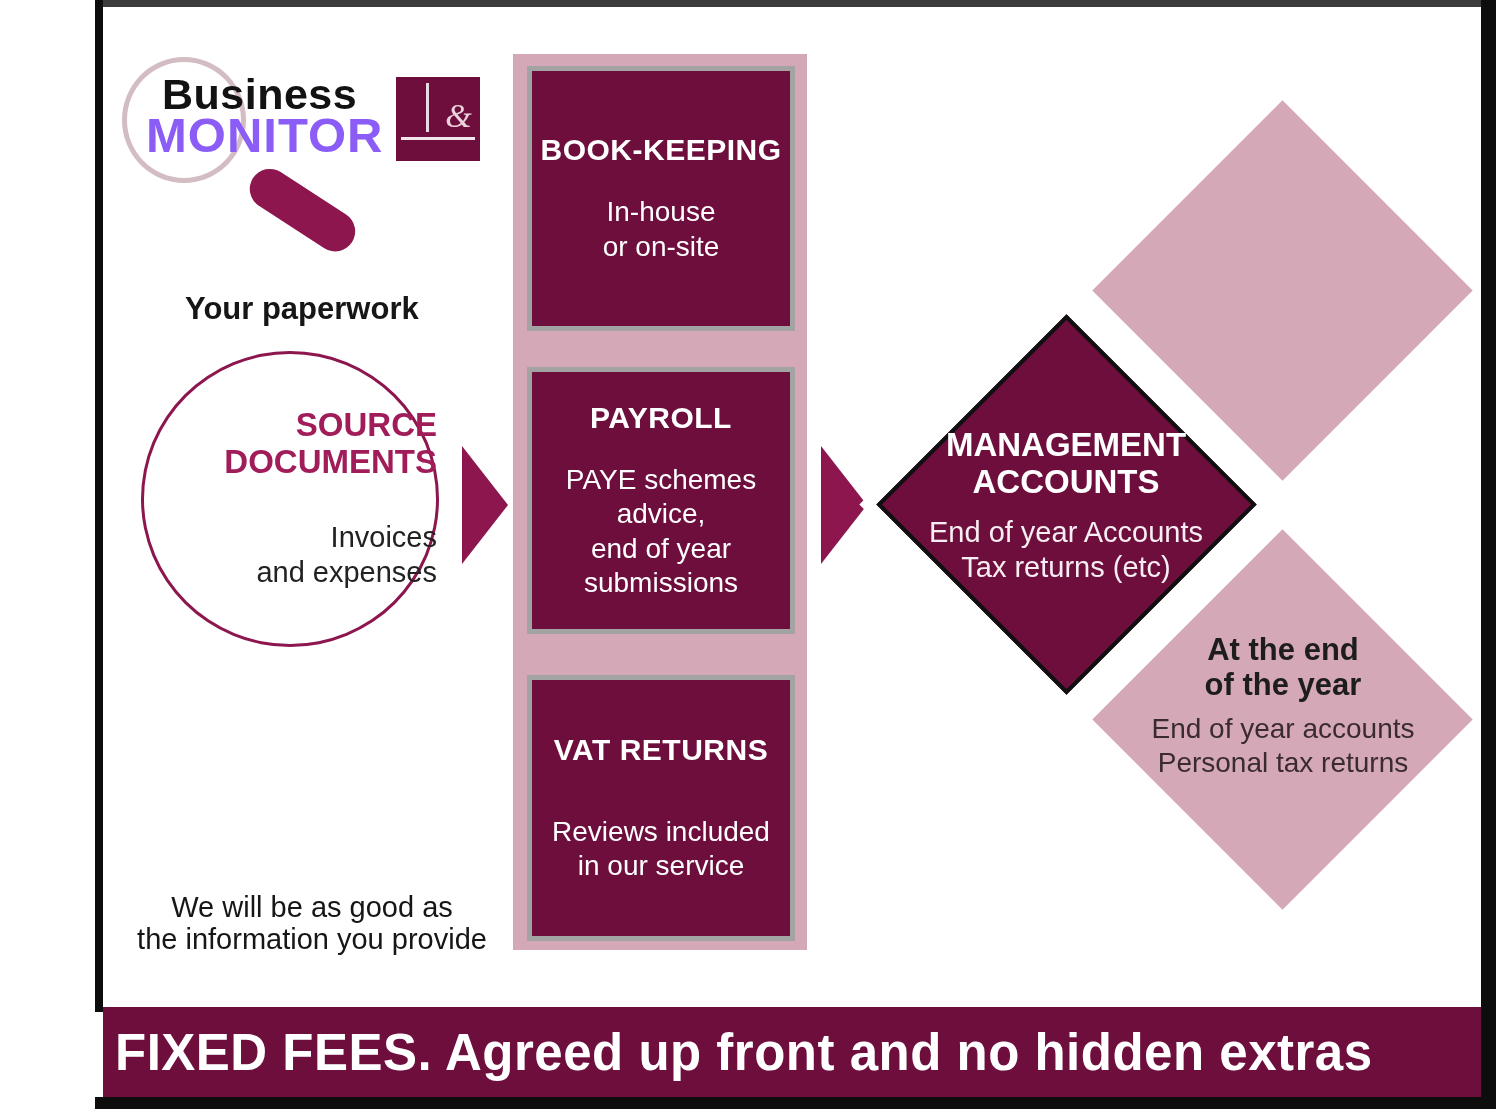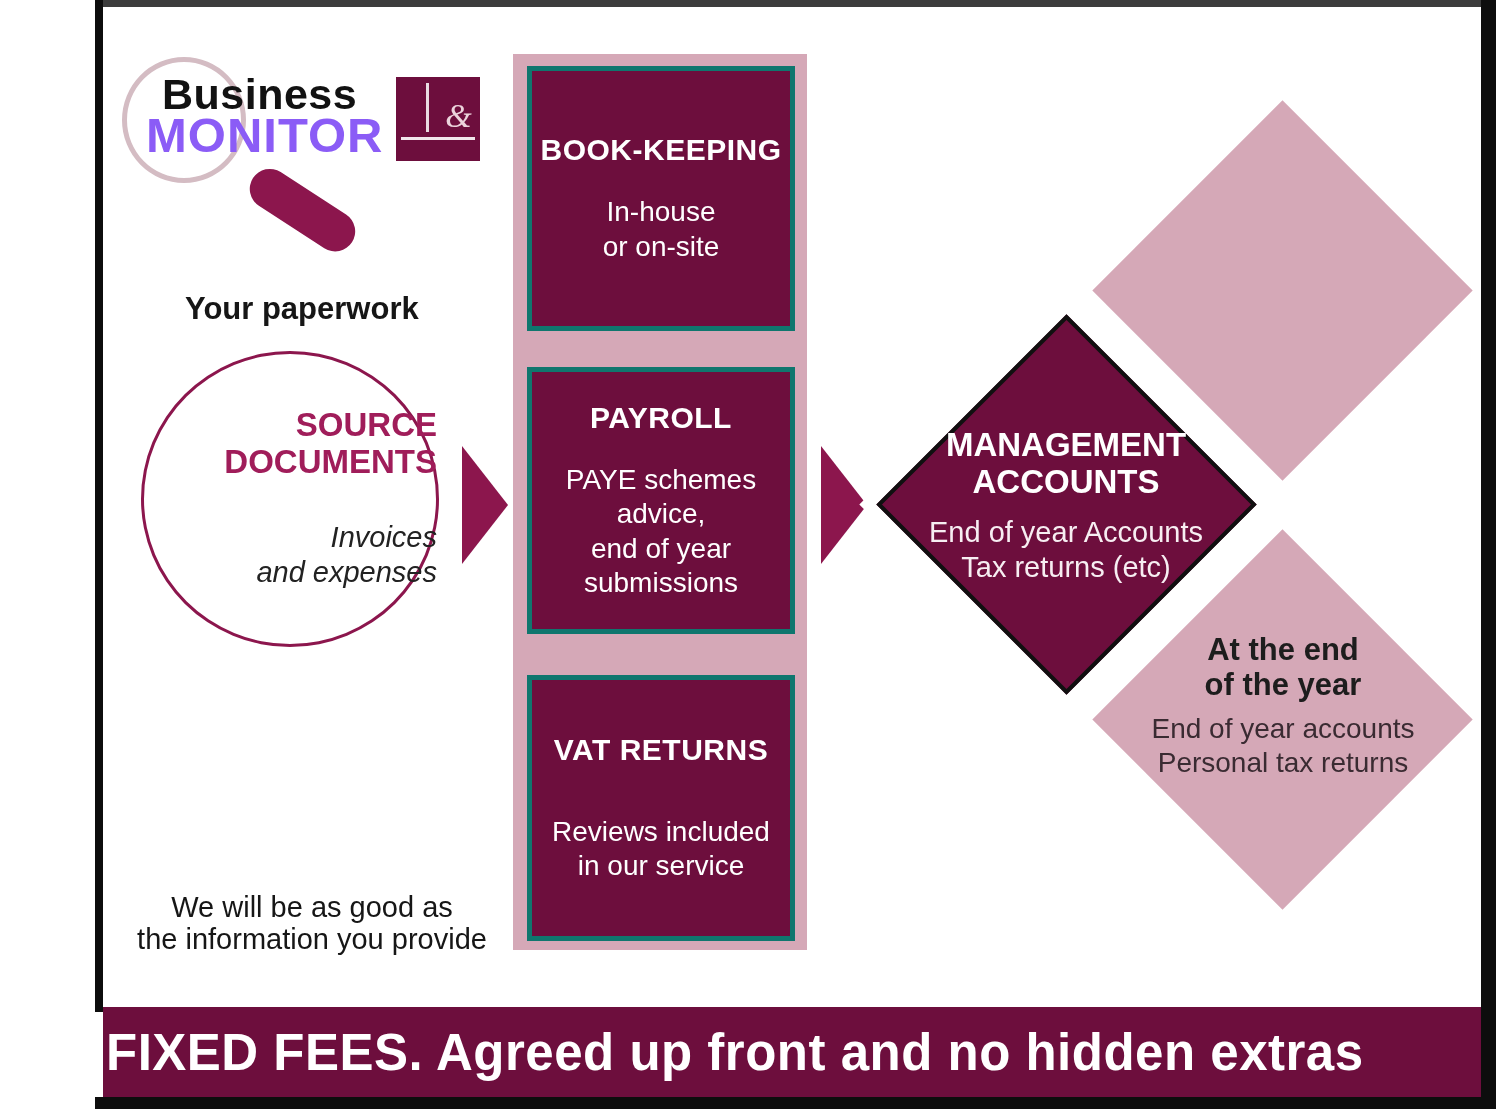--- a/index.html
+++ b/index.html
@@ -48,41 +48,41 @@
 
   .source-circle {
     left: 141px; top: 351px; width: 298px; height: 296px;
     border: 3px solid #8c164d; border-radius: 50%;
   }
   .source-text {
     left: 292px; top: 499px; transform: translate(-50%, -50%);
     width: 290px; text-align: right; z-index: 2;
   }
   .source-title { font-size: 33px; font-weight: bold; color: #a01d5a; line-height: 1.12; }
-  .source-body  { font-size: 29px; color: #222222; line-height: 1.22; margin-top: 39px; font-style: italic; }
+  .source-body  { font-size: 29px; color: #222222; line-height: 1.22; margin-top: 39px; }
 
   .quality-note {
     left: 312px; top: 923px; transform: translate(-50%, -50%);
     width: 480px; text-align: center;
     font-size: 29px; font-weight: normal; color: #161616; line-height: 1.12;
   }
 
   
   .flow-arrow {
     width: 46px; height: 118px; background: #8c164d;
     clip-path: polygon(0 0, 100% 50%, 0 100%);
   }
   .arrow-1 { left: 462px; top: 446px; }
   .arrow-2 { left: 821px; top: 446px; }
 
   
   .services-column { left: 513px; top: 54px; width: 294px; height: 896px; background: #d5a8b7; }
   .service-box {
     position: absolute; left: 527px; width: 268px;
-    background: #6d0e3d; border: 5px solid #0f766e;
+    background: #6d0e3d; border: 5px solid #a3a3a3;
     display: flex; flex-direction: column; align-items: center; justify-content: center;
     text-align: center; color: #ffffff;
   }
   .service-box .svc-title { font-size: 30px; font-weight: bold; letter-spacing: 0.5px; }
   .service-box .svc-body  { font-size: 28px; line-height: 1.22; margin-top: 28px; }
   .box-1 { top: 66px;  height: 265px; }
   .box-2 { top: 367px; height: 267px; }
   .box-2 .svc-body { margin-top: 28px; }
   .box-3 { top: 675px; height: 266px; }
   .box-3 .svc-body { margin-top: 48px; }
@@ -112,21 +112,21 @@
   .pink-title { font-size: 31px; font-weight: bold; color: #1d1d1d; line-height: 1.12; }
   .pink-body  { font-size: 28px; color: #3a2b32; line-height: 1.2; margin-top: 10px; }
 
   
   .banner {
     left: 103px; top: 1007px; width: 1378px; height: 90px;
     background: #6d0e3d; z-index: 5;
     display: flex; align-items: center;
   }
   .banner-text {
-    padding-left: 3px;
+    padding-left: 12px;
     font-size: 51px; font-weight: bold; color: #ffffff;
     letter-spacing: 0.5px; white-space: nowrap;
   }
 </style>
 </head>
 <body>
 
 <div class="stage">
 
   <div class="abs magnifier-glass"></div>

